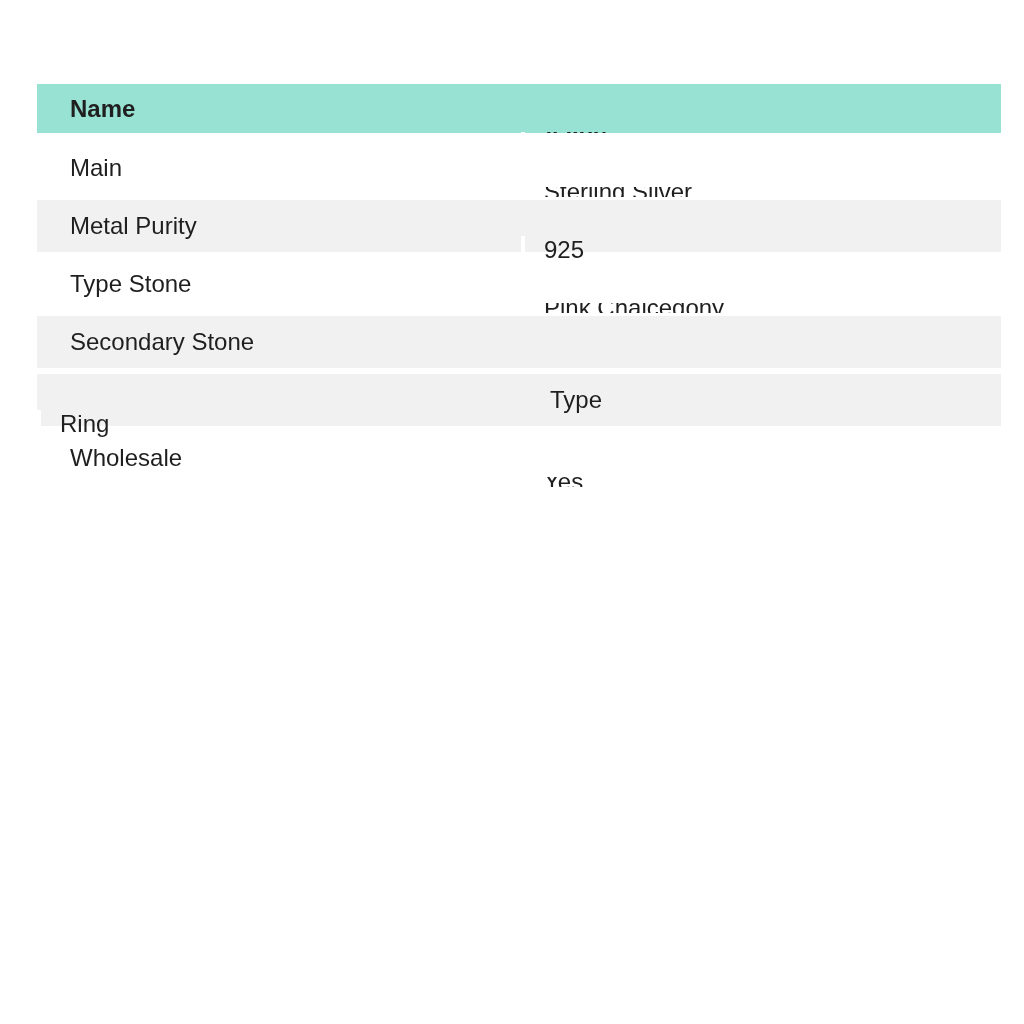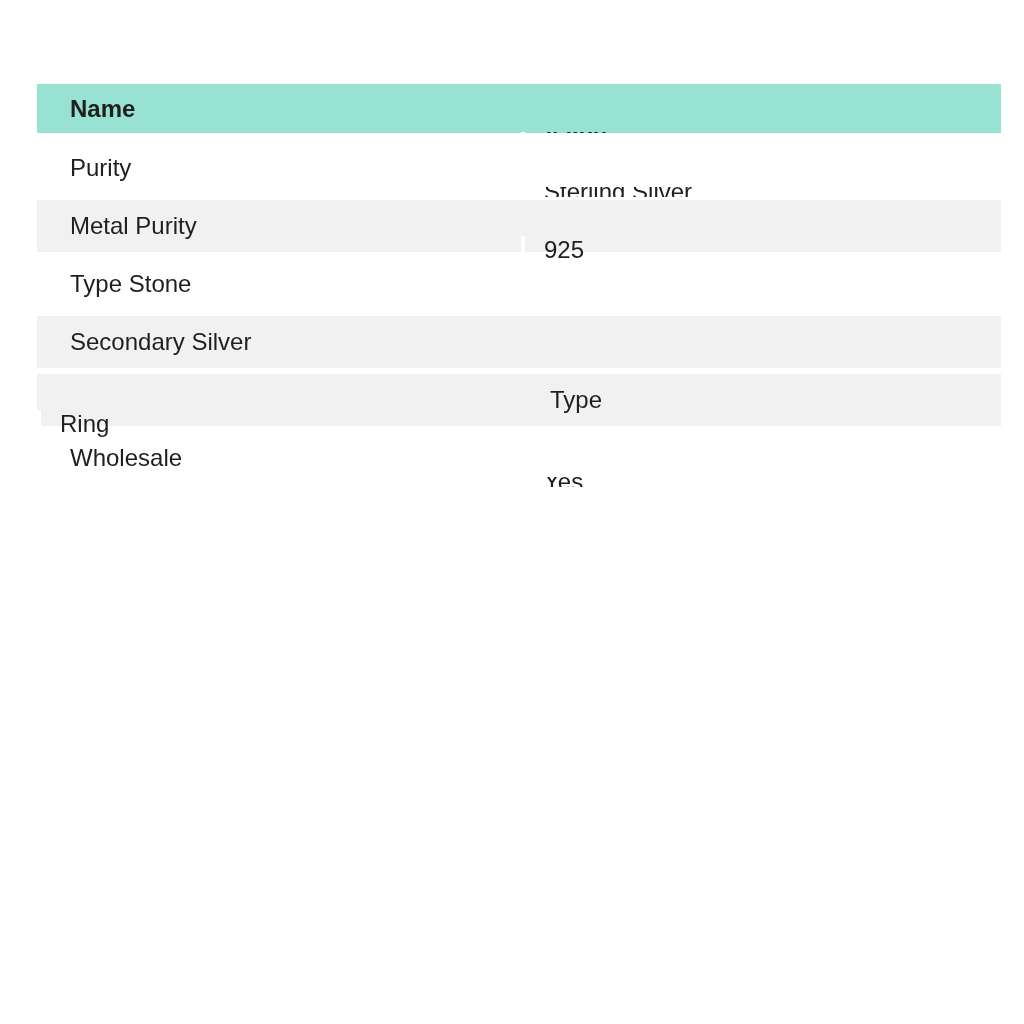--- a/index.html
+++ b/index.html
@@ -62,35 +62,36 @@
 </head>
 <body style="--header-bg: #98e2d3; --stripe-bg: #f1f1f1; --text-color: #1f1f1f; background: rgb(255, 255, 255);">
 
 <div class="spec-table">
   <div class="thead">
     <div class="cell col1">Name</div>
     <div class="cell col2">Value</div>
   </div>
   <div id="table-body">
   <div class="row">
-    <div class="cell col1">Purity</div>
+    <div class="cell col1">Main</div>
     <div class="cell col2">Sterling Silver</div>
   </div>
 
   <div class="row stripe">
     <div class="cell col1">Metal Purity</div>
     <div class="cell col2">925</div>
   </div>
 
   <div class="row">
     <div class="cell col1">Type Stone</div>
+    <div class="cell col2">Pink Chalcedony</div>
   </div>
 
   <div class="row stripe">
-    <div class="cell col1">Secondary Silver</div>
+    <div class="cell col1">Secondary Stone</div>
   </div>
 
 
   <div class="row stripe">
     <div class="cell col2">Ring</div>
     <div class="cell col1">Type</div>
   </div>
 
   <div class="row">
     <div class="cell col1">Wholesale</div>

